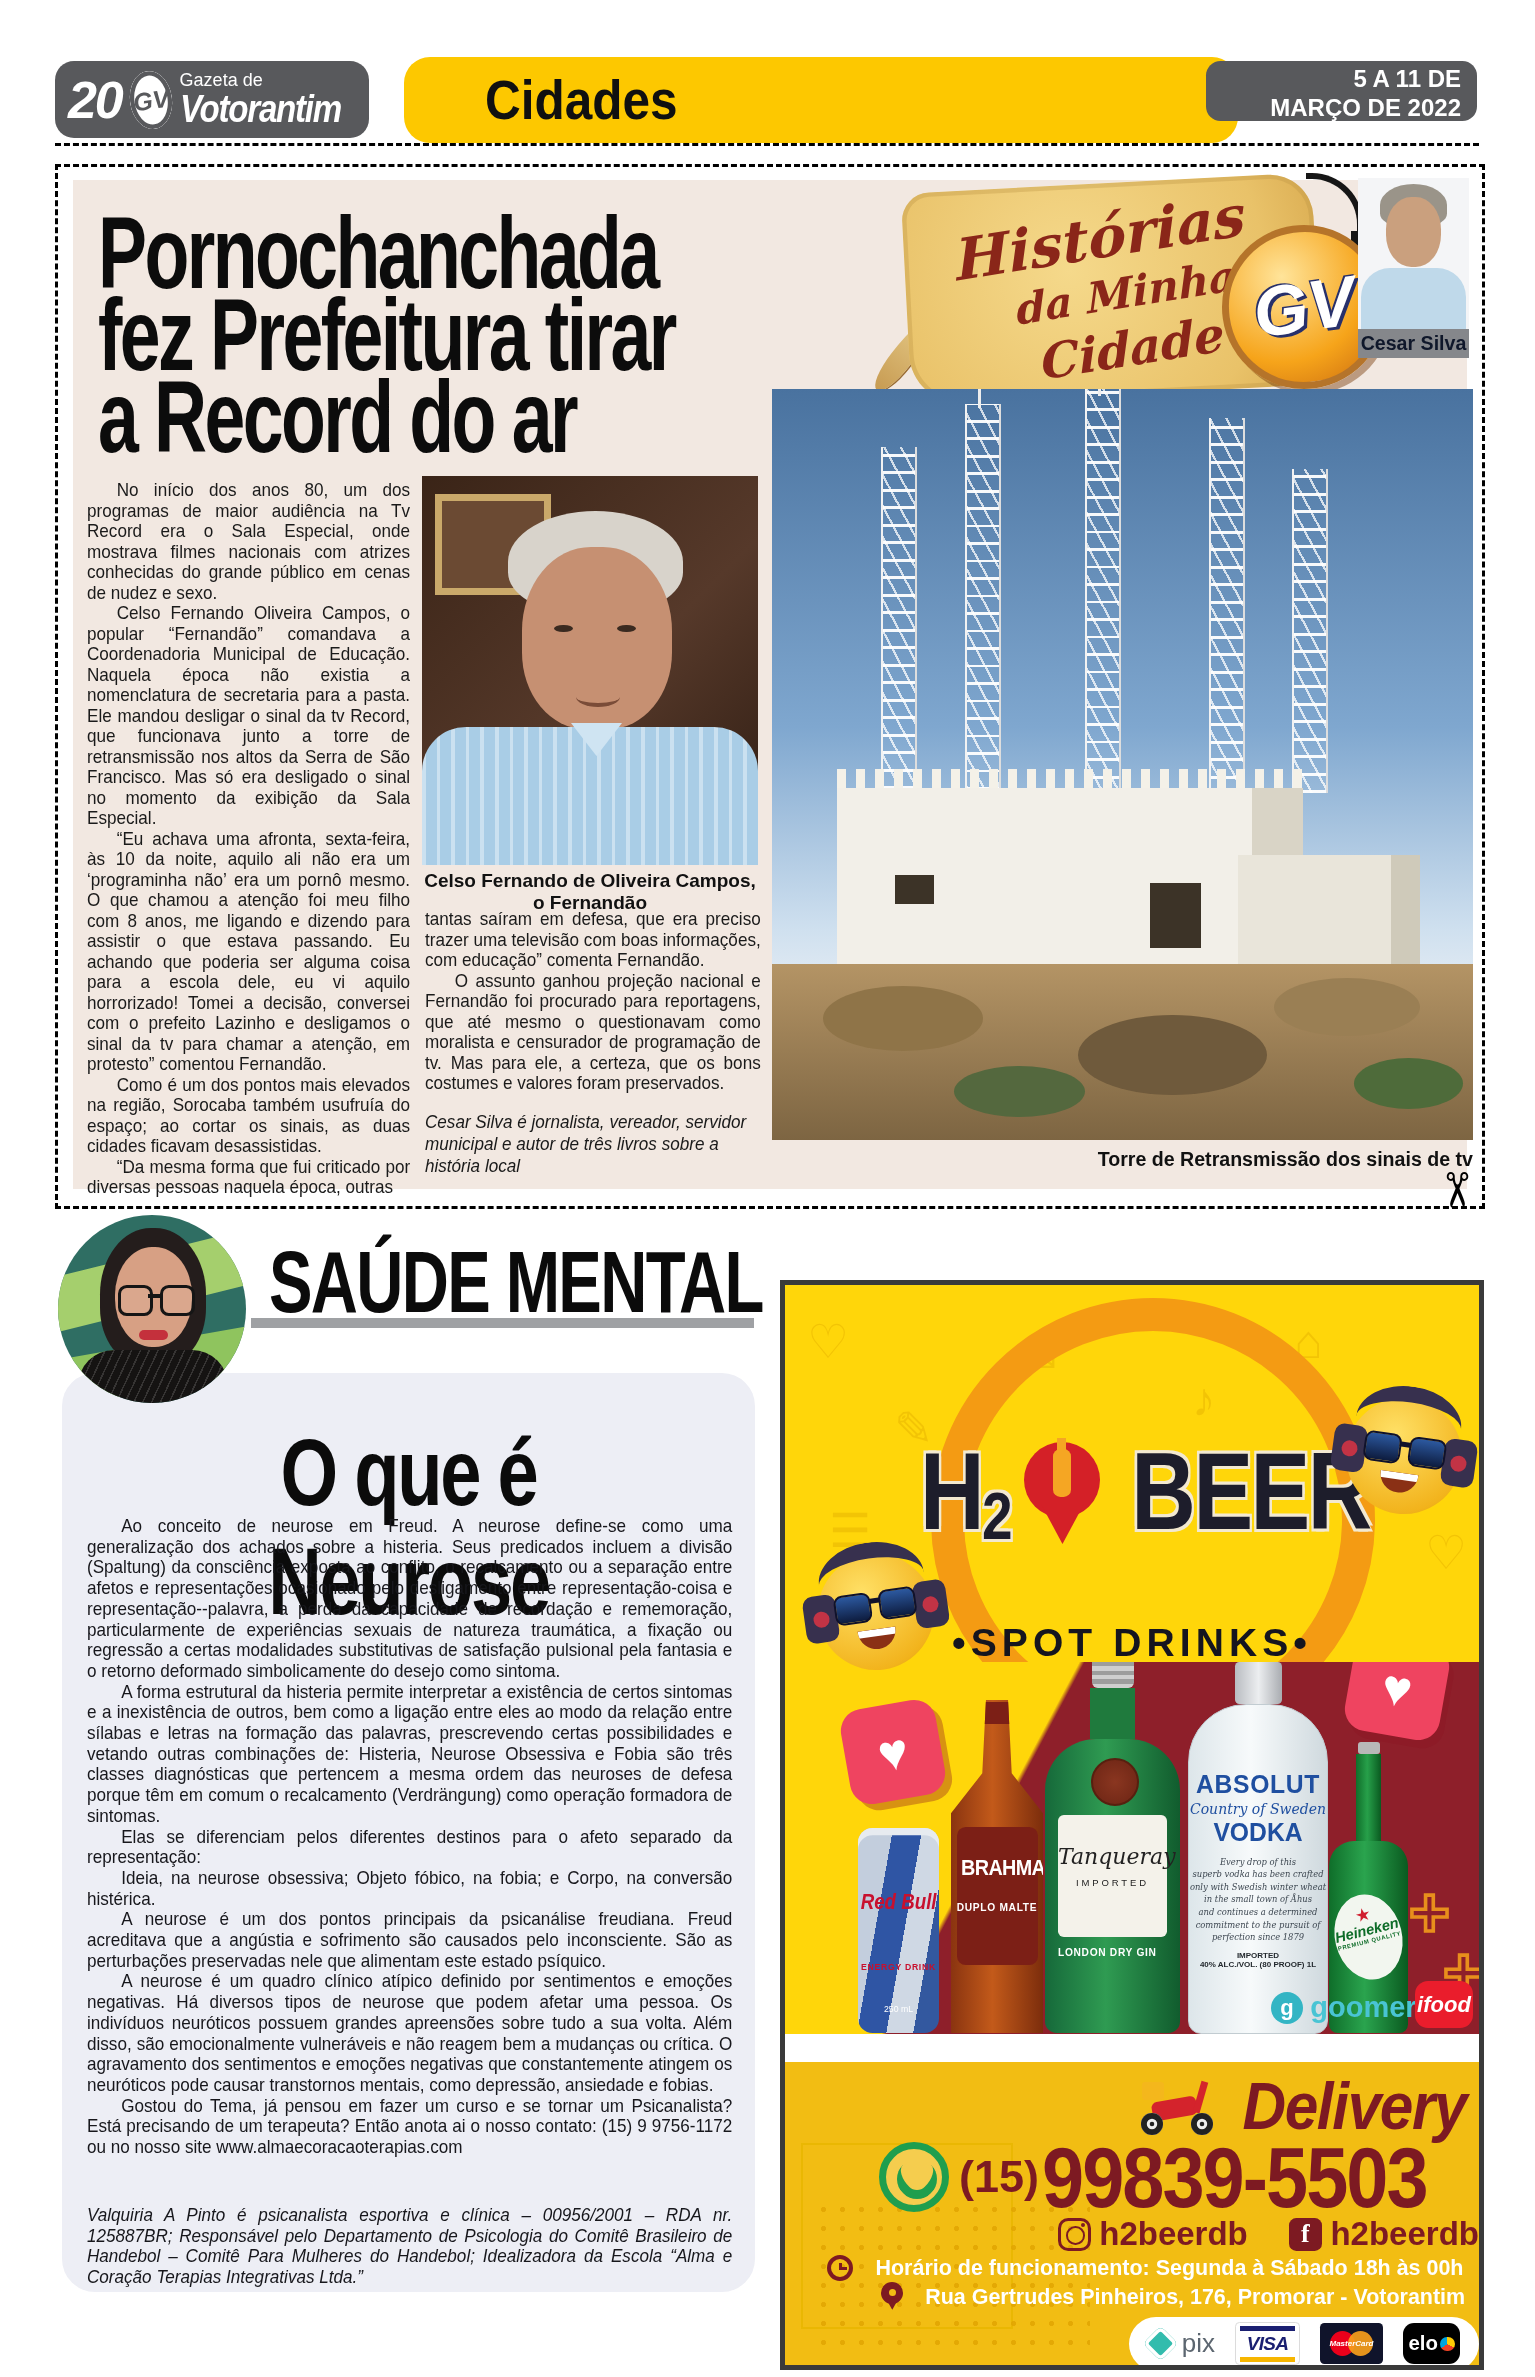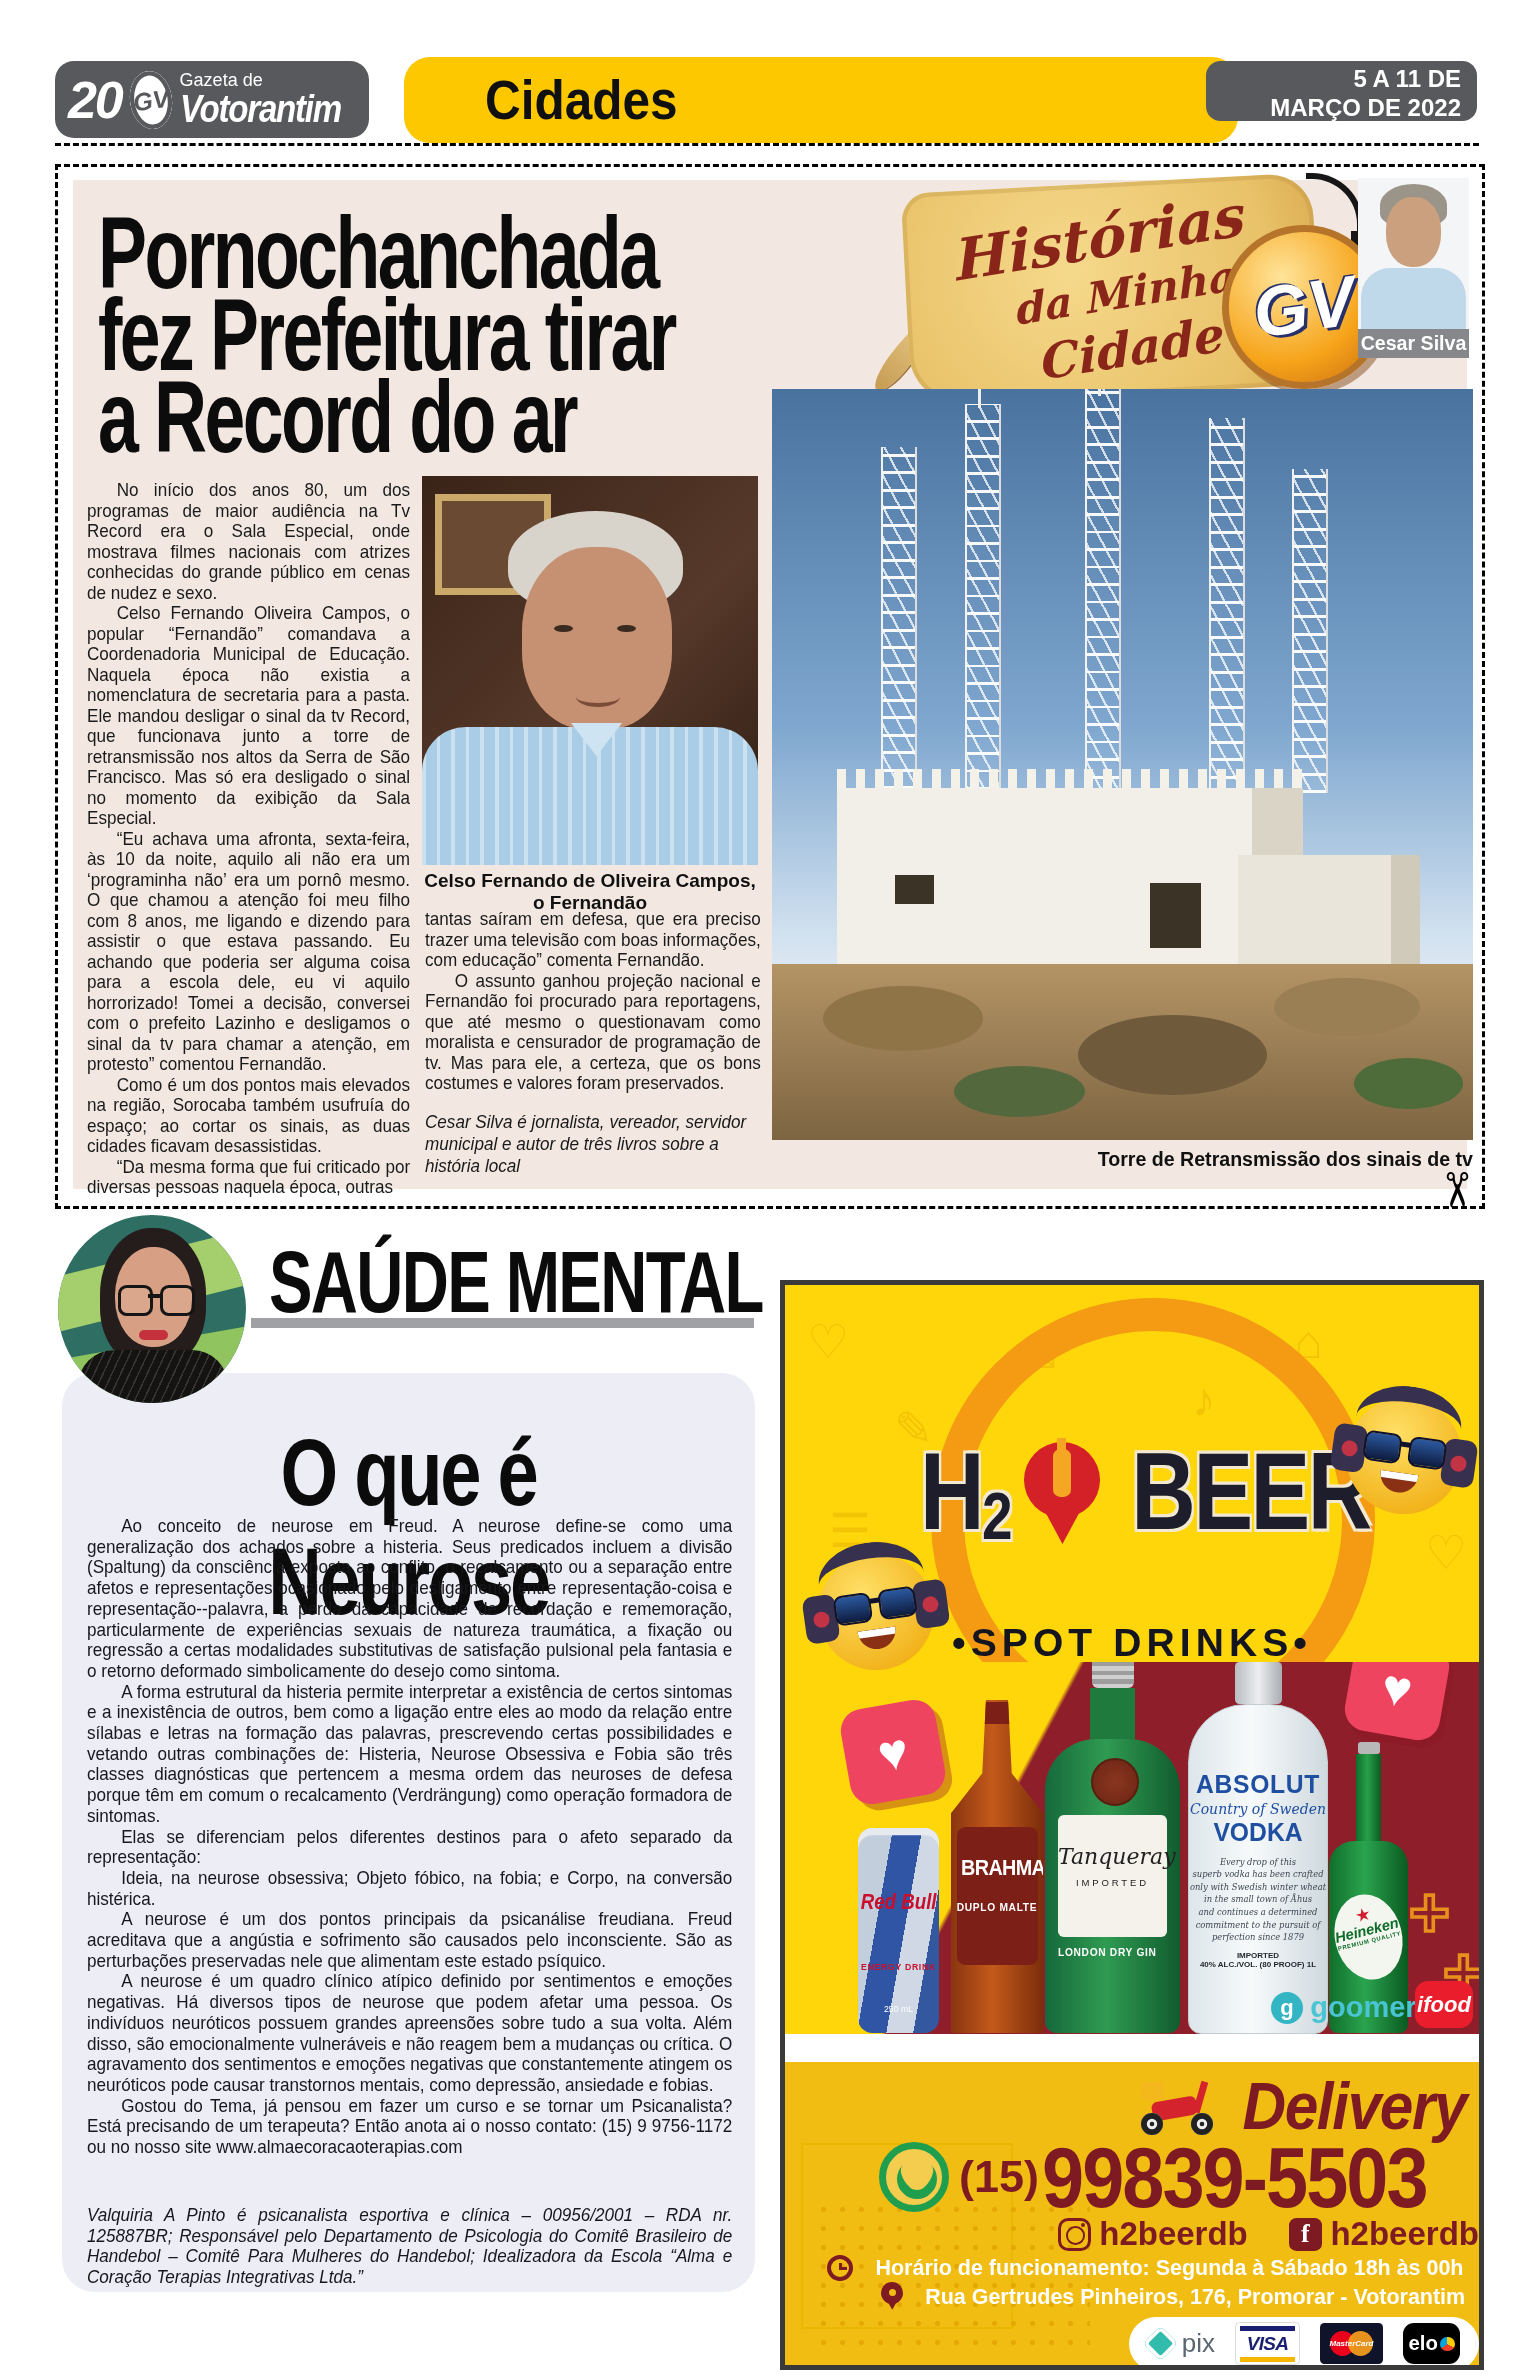--- a/index.html
+++ b/index.html
@@ -64,21 +64,21 @@
   #lamp .bulb{position:absolute;left:71px;top:135px;width:38px;height:47px;background:radial-gradient(circle at 45% 35%,#fffbe3,#e8d79a);border-radius:50% 50% 46% 46%;border:1.5px solid #c9b277;}
   #medal{left:1164px;top:58px;width:150px;height:150px;border-radius:50%;
          background:radial-gradient(circle at 38% 28%,#ffe49a,#f6a41a 60%,#c96a10);
          border:7.3px solid #b5742a;display:flex;align-items:center;justify-content:center;transform:rotate(-8deg);
          box-shadow:4.4px 5.8px 0 rgba(120,60,10,.45);}
   #medal span{font-size:70px;font-weight:bold;font-style:italic;color:#fff;text-shadow:2.9px 2.9px 0 #27306b, -1.5px -1.5px 0 #27306b;}
   #cesar{left:1300px;top:11px;width:111px;height:180px;background:#f4f5f7;overflow:hidden;}
   #cesar .hair{position:absolute;left:22px;top:5.8px;width:67px;height:42px;background:#9a9489;border-radius:50% 50% 30% 30%;}
   #cesar .face{position:absolute;left:28px;top:19px;width:55px;height:70px;background:#caa07e;border-radius:46%;}
   #cesar .shirt{position:absolute;left:2.9px;bottom:29px;width:105px;height:61px;background:#bfd9ea;border-radius:29px 29px 0 0;}
-  #cesar .tag{position:absolute;left:0;bottom:0;width:100%;height:29px;background:#85878b;color:#ffffff;font-size:19.6px;font-weight:bold;
+  #cesar .tag{position:absolute;left:0;bottom:0;width:100%;height:29px;background:#85878b;color:#0f172a;font-size:19.6px;font-weight:bold;
               display:flex;align-items:center;justify-content:center;}
 
   
   #tower{left:714px;top:222px;width:701px;height:751px;overflow:hidden;
          background:linear-gradient(#49729f,#7fa7cf 45%,#cfe0ef 72%,#e9eff5 82%);}
   .mast{position:absolute;width:32px;border-left:2.9px solid #f2f2f2;border-right:2.9px solid #dedede;
         background:repeating-linear-gradient(0deg,rgba(255,255,255,.95) 0 2.9px,rgba(255,255,255,0) 2.9px 17.5px),
                    repeating-linear-gradient(62deg,rgba(255,255,255,.75) 0 2.2px,rgba(255,255,255,0) 2.2px 14.6px);}
   .tip{position:absolute;width:2.9px;background:#eee;}
   #tw-bld{position:absolute;left:65px;top:399px;width:466px;height:191px;background:#f2efe8;box-shadow:inset -51px 0 0 #d9d4c6;}

